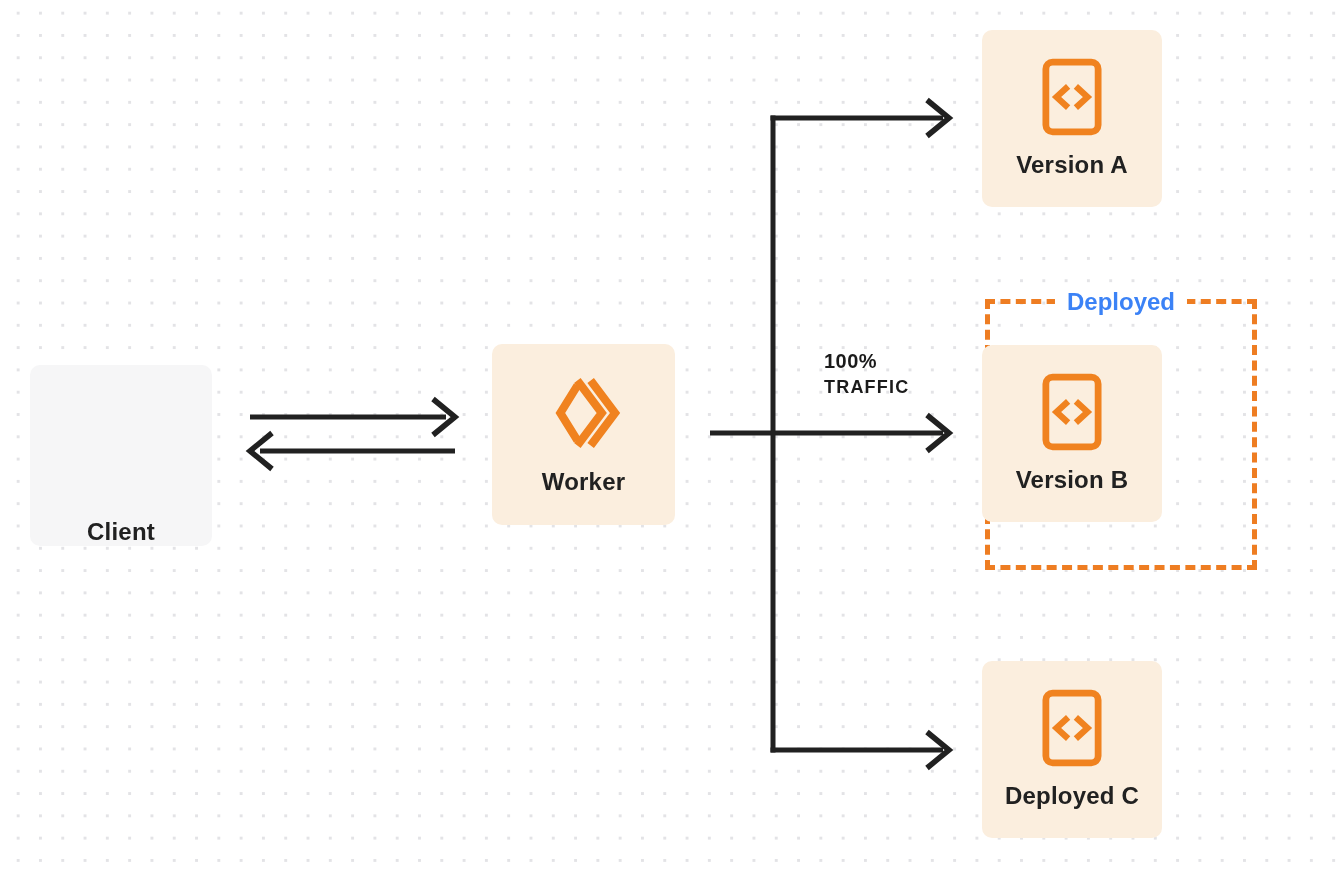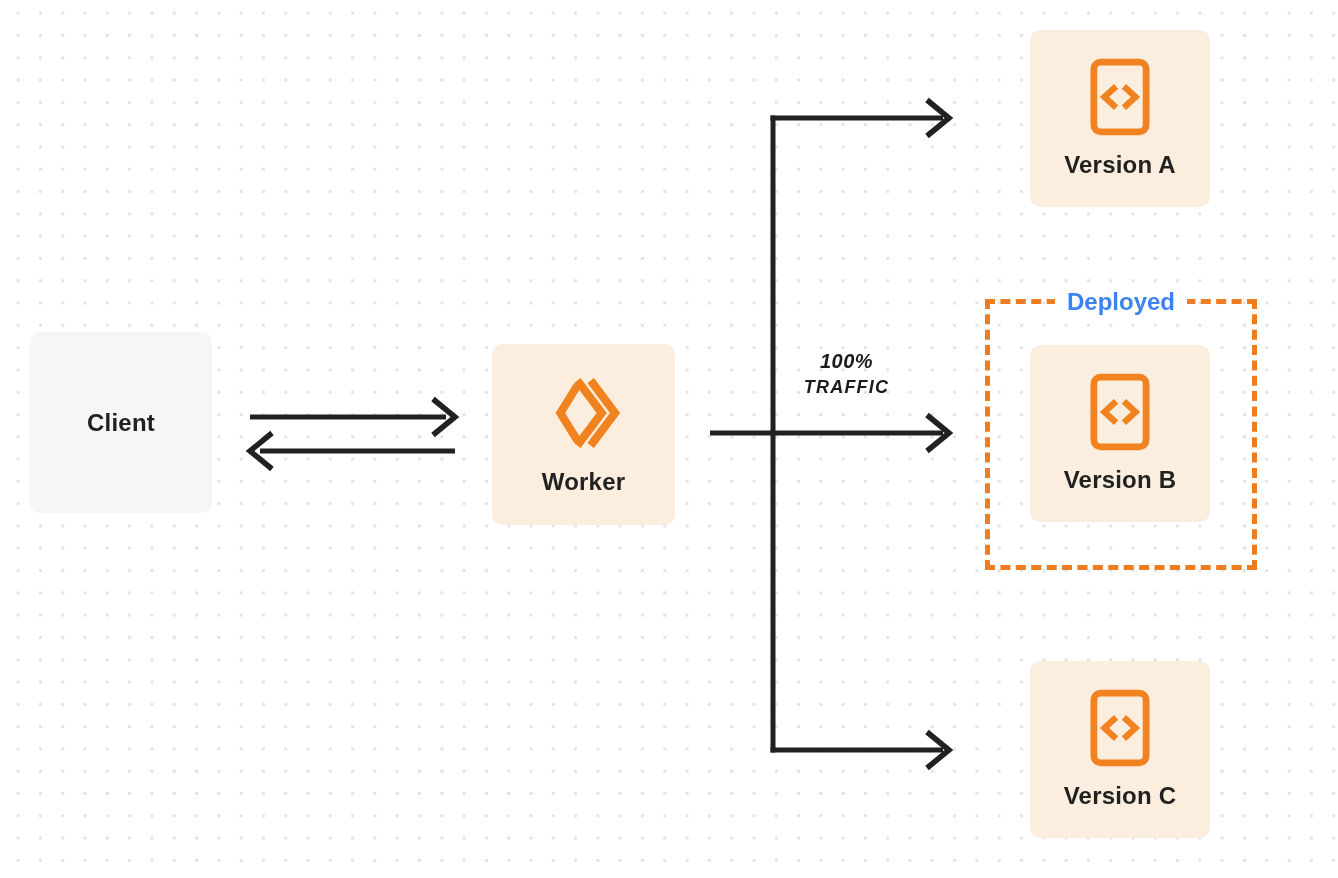--- a/index.html
+++ b/index.html
@@ -36,37 +36,38 @@
   }
   .node-label {
     font-size: 24px;
     font-weight: 700;
     color: #212121;
     letter-spacing: 0.2px;
     white-space: nowrap;
   }
 
   .client-node {
-    left: 30px; top: 332px;
+    left: 30px; top: 365px;
     width: 182px; height: 181px;
     background: #f6f6f7;
+    justify-content: flex-end;
   }
 
   .worker-node {
     left: 492px; top: 344px;
     width: 183px; height: 181px;
     background: #fbeede;
   }
   .worker-node .icon-wrap { margin-top: 2px; }
   .worker-node .node-label { margin-top: 18px; }
 
   .version-node {
     width: 180px; height: 177px;
     background: #fbeede;
-    left: 1030px;
+    left: 982px;
   }
   .version-a { top: 30px; }
   .version-b { top: 345px; }
   .version-c { top: 661px; }
   .version-node .node-label { margin-top: 15px; }
 
   .deployed-box {
     position: absolute;
     left: 985px; top: 299px;
     width: 272px; height: 271px;
@@ -81,25 +82,23 @@
     padding: 0 12px;
     font-size: 24px;
     font-weight: 700;
     color: #3b82f6;
     line-height: 27px;
     white-space: nowrap;
   }
 
   .traffic-label {
     position: absolute;
-    left: 764px; top: 350px;
+    left: 824px; top: 350px;
     width: 165px;
-    text-align: center;
     color: #1b1b1b;
-    font-style: italic;
   }
   .traffic-line1 {
     display: block;
     font-size: 20px;
     font-weight: 700;
     letter-spacing: 0.5px;
   }
   .traffic-line2 {
     display: block;
     margin-top: 4px;
@@ -188,16 +187,16 @@
   </div>
 
   <div class="node version-node version-c">
     <span class="icon-wrap">
       <svg width="60" height="78" viewBox="0 0 62 80" fill="none">
         <rect x="4" y="4" width="54" height="72" rx="7" stroke="#F0821F" stroke-width="7"></rect>
         <polyline points="27,29 15,40 27,51" stroke="#F0821F" stroke-width="6.5" stroke-linecap="butt" stroke-linejoin="miter"></polyline>
         <polyline points="35,29 47,40 35,51" stroke="#F0821F" stroke-width="6.5" stroke-linecap="butt" stroke-linejoin="miter"></polyline>
       </svg>
     </span>
-    <span class="node-label">Version C</span>
+    <span class="node-label">Deployed C</span>
   </div>
 
 </div>
 
 </body></html>

